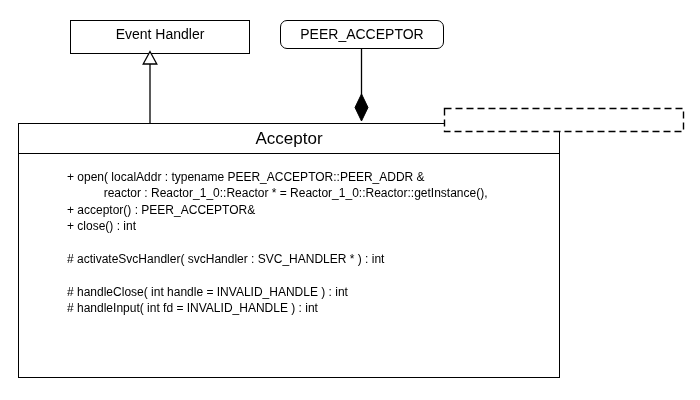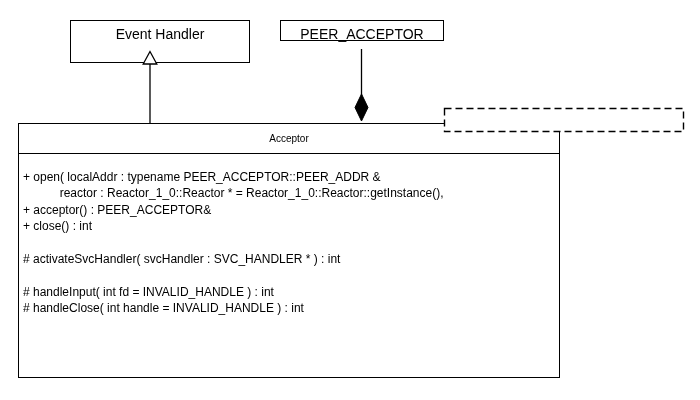--- a/index.html
+++ b/index.html
@@ -20,48 +20,49 @@
     position: absolute;
     box-sizing: border-box;
     background: #ffffff;
     border: 1.5px solid #000000;
     text-align: center;
     font-size: 14px;
     line-height: 26px;
     white-space: nowrap;
     z-index: 1;
   }
-  #event-handler-box { left: 70px;  top: 20px; width: 180px; height: 43px; }
-  #peer-acceptor-box { left: 280px; top: 20px; width: 164px; height: 21px; }
+  #event-handler-box { left: 70px;  top: 20px; width: 180px; height: 34px; }
+  #peer-acceptor-box { left: 280px; top: 20px; width: 164px; height: 29px; border-radius: 7px; }
 
   #acceptor-box {
     position: absolute;
     box-sizing: border-box;
     left: 18px; top: 123px;
     width: 542px; height: 255px;
     border: 1px solid #000000;
     background: #ffffff;
     z-index: 1;
   }
   #acceptor-title {
     height: 29px;
     line-height: 29px;
     border-bottom: 1px solid #000000;
     text-align: center;
-    font-size: 10px;
+    font-size: 17px;
   }
   #acceptor-members {
     margin-top: 15px;
     padding-left: 4px;
     font-size: 12px;
     line-height: 16.4px;
   }
   .member {
     white-space: pre;
     min-height: 16.4px;
+    margin-left: 44px;
   }
   #connector-layer {
     position: absolute;
     left: 0; top: 0;
     z-index: 2;
     pointer-events: none;
   }
   #template-params-box {
     position: absolute;
     box-sizing: border-box;
@@ -90,22 +91,22 @@
   <div id="acceptor-box">
     <div id="acceptor-title">Acceptor</div>
     <div id="acceptor-members">
       <div class="member">+ open( localAddr : typename PEER_ACCEPTOR::PEER_ADDR &amp;</div>
       <div class="member">           reactor : Reactor_1_0::Reactor * = Reactor_1_0::Reactor::getInstance(),</div>
       <div class="member">+ acceptor() : PEER_ACCEPTOR&amp;</div>
       <div class="member">+ close() : int</div>
       <div class="member"></div>
       <div class="member"># activateSvcHandler( svcHandler : SVC_HANDLER * ) : int</div>
       <div class="member"></div>
+      <div class="member"># handleClose( int handle = INVALID_HANDLE ) : int</div>
       <div class="member"># handleInput( int fd = INVALID_HANDLE ) : int</div>
-      <div class="member"># handleClose( int handle = INVALID_HANDLE ) : int</div>
     </div>
   </div>
 
   <svg id="connector-layer" width="700" height="400">
 
     <line x1="150" y1="64" x2="150" y2="123.5" stroke="#000000" stroke-width="1.3"></line>
     <polygon points="150,51.5 143.2,64 156.8,64" fill="#ffffff" stroke="#000000" stroke-width="1.3"></polygon>
 
     <line x1="361.5" y1="49" x2="361.5" y2="95.5" stroke="#000000" stroke-width="1.3"></line>
     <polygon points="361.5,94 368,107.5 361.5,121 355,107.5" fill="#000000" stroke="#000000" stroke-width="1"></polygon>

